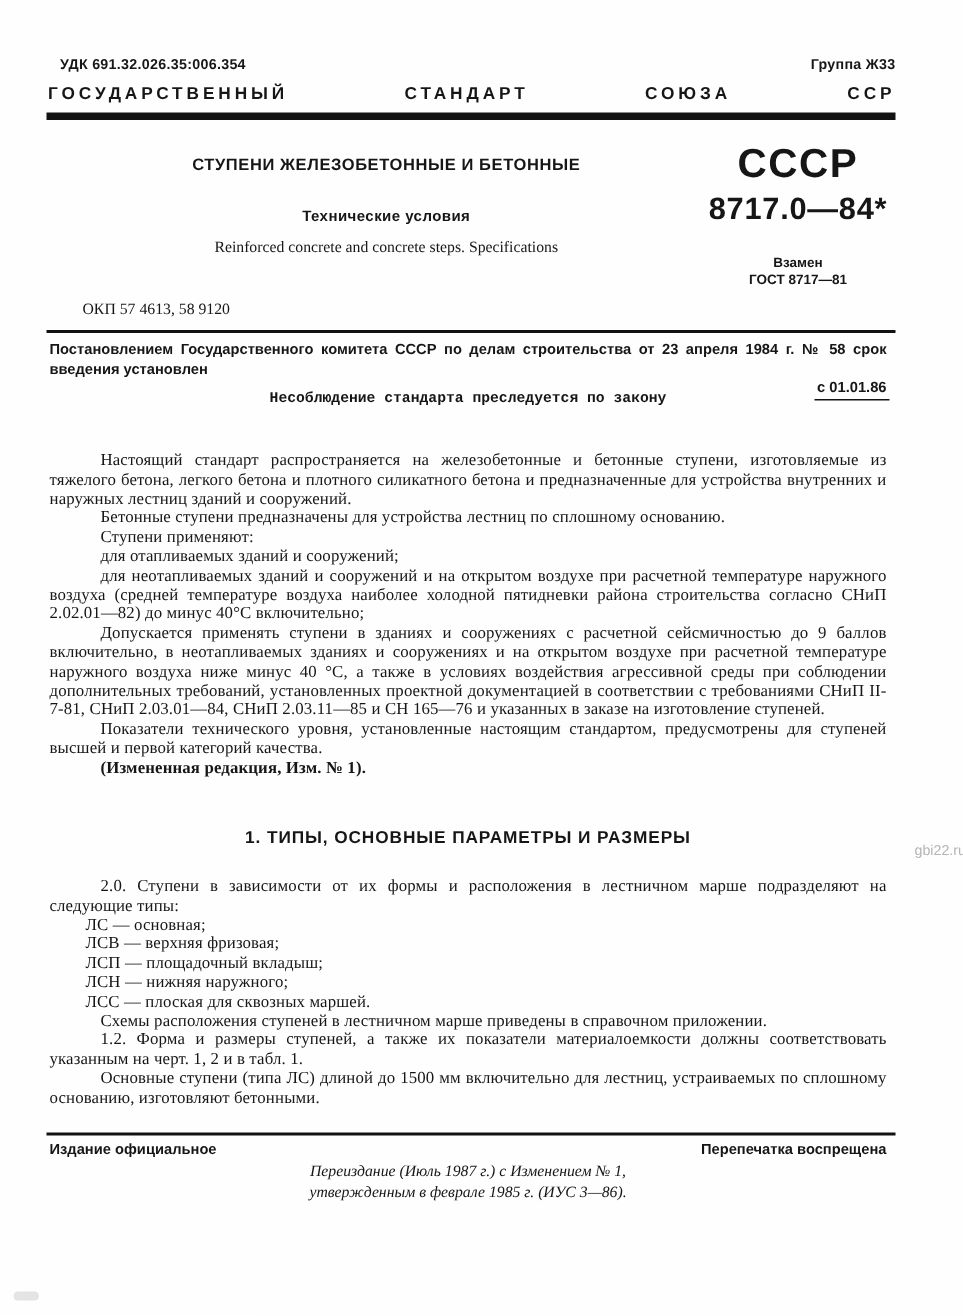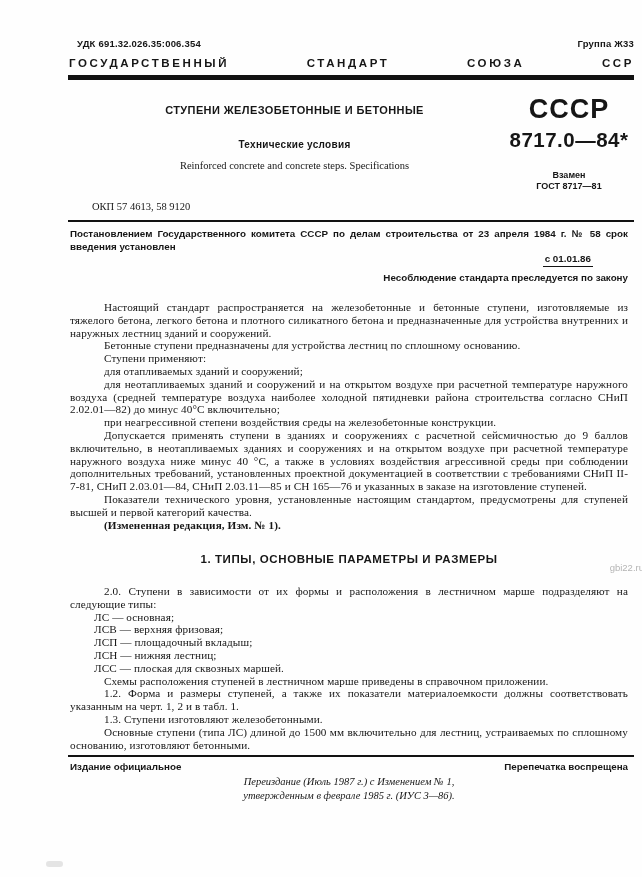--- a/index.html
+++ b/index.html
@@ -5,21 +5,21 @@
   html, body { margin: 0; padding: 0; background: #ffffff; }
   .page {
     position: relative;
     width: 642px;
     height: 877px;
     background: #fefefe;
     overflow: hidden;
     font-family: "Liberation Serif", serif;
     color: #161616;
   }
-  .abs { position: absolute; margin-left: 37px; }
+  .abs { position: absolute; }
 
   
   .meta-row {
     left: 40px; top: 38px; width: 557px;
     display: flex; justify-content: space-between;
     font-family: "Liberation Sans", sans-serif;
     font-weight: 700; font-size: 9.5px; letter-spacing: 0.2px;
   }
 
   .state-standard {
@@ -67,22 +67,22 @@
     font-weight: 700; font-size: 9.8px; line-height: 12.5px;
     text-align: justify;
   }
   .effective-date {
     top: 253px; right: 49px;
     font-family: "Liberation Sans", sans-serif;
     font-weight: 700; font-size: 9.8px;
     border-bottom: 1.5px solid #121212; padding: 0 2px 2px 2px;
   }
   .law-notice {
-    left: 33px; top: 272px; width: 558px; text-align: right;
-    font-family: Liberation Sans, sans-serif;
+    left: 33px; top: 260px; width: 558px; text-align: center;
+    font-family: Liberation Mono, monospace;
     font-weight: 700; font-size: 9.8px;
   }
 
   
   .bodytext {
     left: 33px; width: 558px;
     font-size: 11.2px; line-height: 12.8px;
     letter-spacing: 0.1px;
   }
   .intro-block { top: 301px; }
@@ -150,38 +150,36 @@
   <div class="abs decree">Постановлением Государственного комитета СССР по делам строительства от 23 апреля 1984 г. № 58 срок введения установлен</div>
   <div class="abs effective-date">с 01.01.86</div>
   <div class="abs law-notice">Несоблюдение стандарта преследуется по закону</div>
 
   <div class="abs bodytext intro-block">
       <p class="para indent">Настоящий стандарт распространяется на железобетонные и бетонные ступени, изготовляемые из тяжелого бетона, легкого бетона и плотного силикатного бетона и предназначенные для устройства внутренних и наружных лестниц зданий и сооружений.</p>
       <p class="para indent">Бетонные ступени предназначены для устройства лестниц по сплошному основанию.</p>
       <p class="para indent">Ступени применяют:</p>
       <p class="para indent">для отапливаемых зданий и сооружений;</p>
       <p class="para indent">для неотапливаемых зданий и сооружений и на открытом воздухе при расчетной температуре наружного воздуха (средней температуре воздуха наиболее холодной пятидневки района строительства согласно СНиП 2.02.01—82) до минус 40°С включительно;</p>
-      <p class="para indent">при неагрессивной степени воздействия среды на железобетонные конструкции.</p>
       <p class="para indent">Допускается применять ступени в зданиях и сооружениях с расчетной сейсмичностью до 9 баллов включительно, в неотапливаемых зданиях и сооружениях и на открытом воздухе при расчетной температуре наружного воздуха ниже минус 40 °С, а также в условиях воздействия агрессивной среды при соблюдении дополнительных требований, установленных проектной документацией в соответствии с требованиями СНиП II-7-81, СНиП 2.03.01—84, СНиП 2.03.11—85 и СН 165—76 и указанных в заказе на изготовление ступеней.</p>
       <p class="para indent">Показатели технического уровня, установленные настоящим стандартом, предусмотрены для ступеней высшей и первой категорий качества.</p>
       <p class="para indent bold">(Измененная редакция, Изм. № 1).</p>
     </div>
 
   <div class="abs section-heading">1. ТИПЫ, ОСНОВНЫЕ ПАРАМЕТРЫ И РАЗМЕРЫ</div>
 
   <div class="abs bodytext sec1-block">
       <p class="para indent">2.0. Ступени в зависимости от их формы и расположения в лестничном марше подразделяют на следующие типы:</p>
       <p class="para list">ЛС — основная;</p>
       <p class="para list">ЛСВ — верхняя фризовая;</p>
       <p class="para list">ЛСП — площадочный вкладыш;</p>
-      <p class="para list">ЛСН — нижняя лестниц;</p>
+      <p class="para list">ЛСН — нижняя наружного;</p>
       <p class="para list">ЛСС — плоская для сквозных маршей.</p>
       <p class="para indent">Схемы расположения ступеней в лестничном марше приведены в справочном приложении.</p>
       <p class="para indent">1.2. Форма и размеры ступеней, а также их показатели материалоемкости должны соответствовать указанным на черт. 1, 2 и в табл. 1.</p>
-      <p class="para indent">1.3. Ступени изготовляют железобетонными.</p>
       <p class="para indent">Основные ступени (типа ЛС) длиной до 1500 мм включительно для лестниц, устраиваемых по сплошному основанию, изготовляют бетонными.</p>
     </div>
 
   <div class="abs rule rule-foot"></div>
 
   <div class="abs footer-row">
     <span>Издание официальное</span>
     <span>Перепечатка воспрещена</span>
   </div>
 

